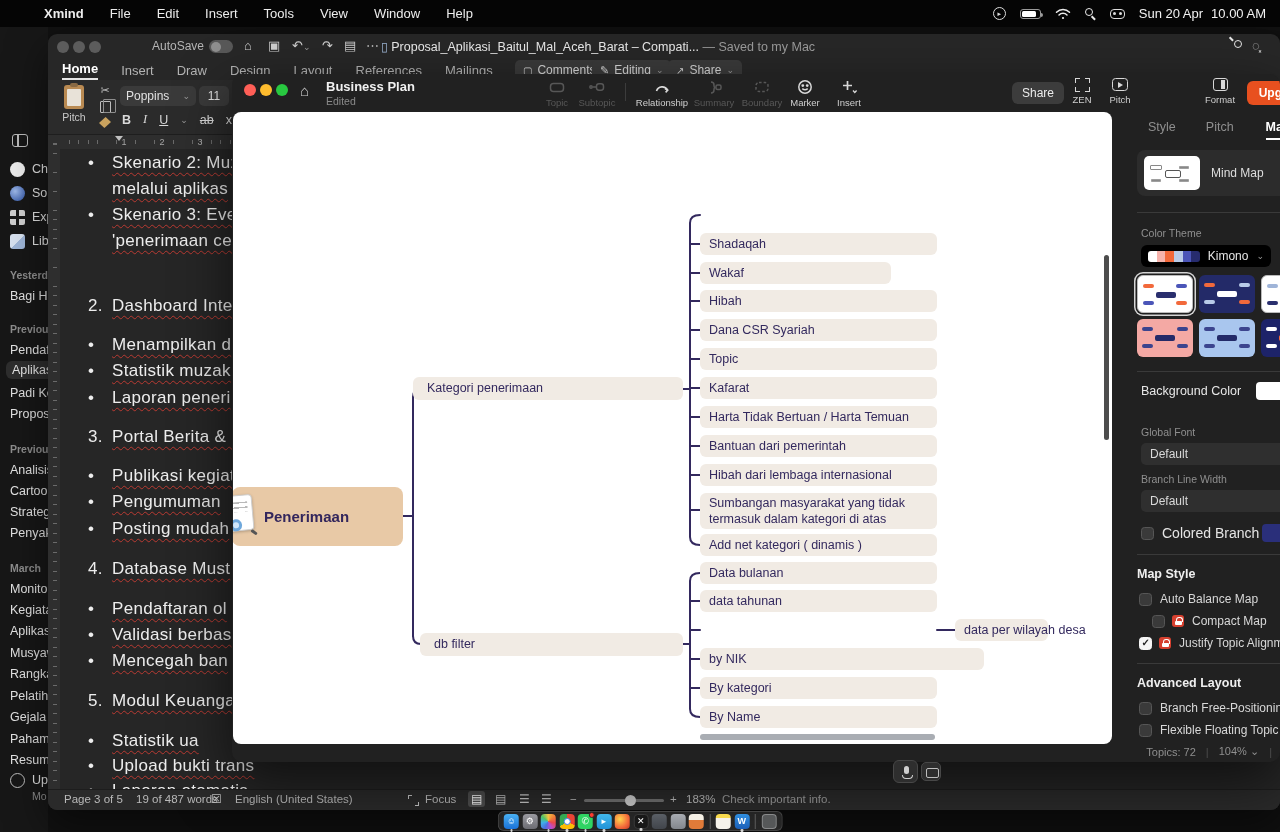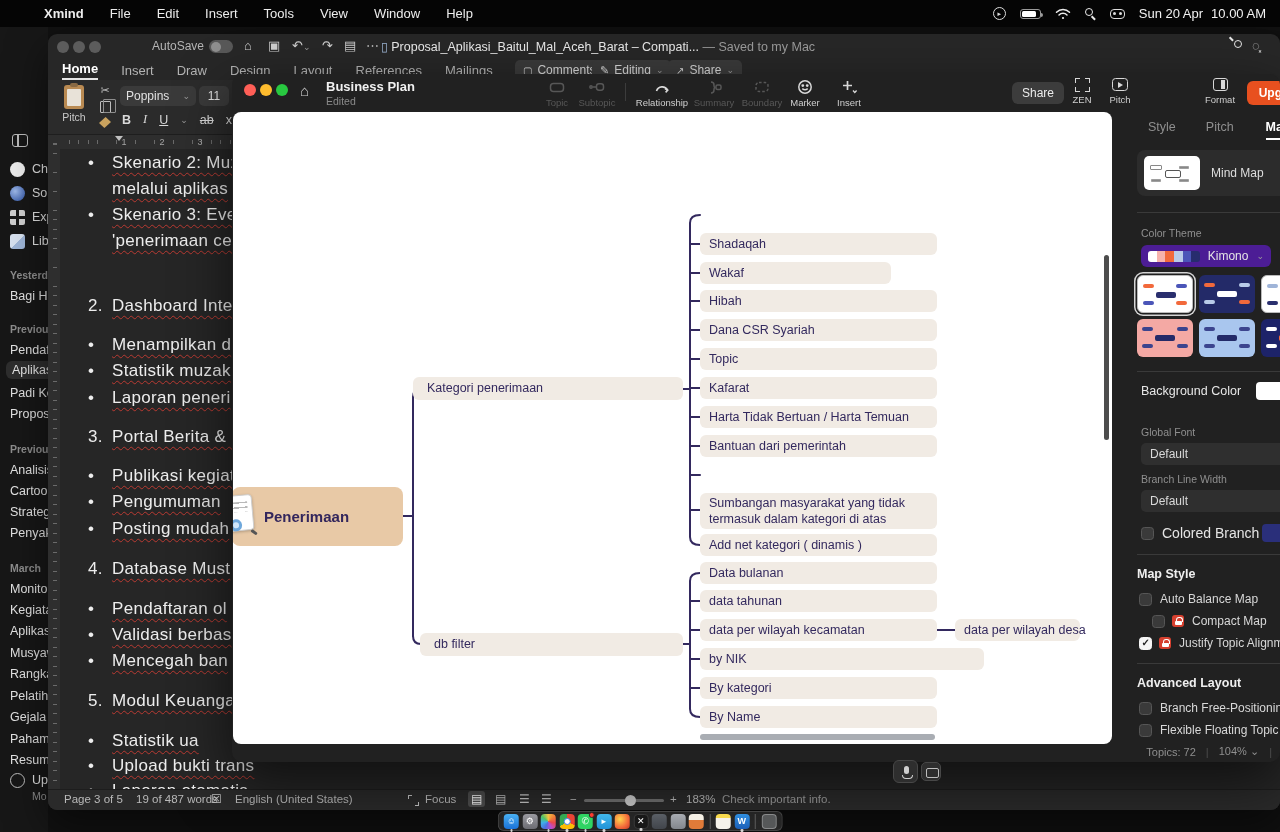--- a/index.html
+++ b/index.html
@@ -130,21 +130,21 @@
   #p-tabs .t1 { margin-left:28px; } #p-tabs .t2 { margin-left:30px; } 
   #p-tabs .t3 { margin-left:32px; color:#fff; font-weight:bold; border-bottom:2px solid #fff; padding:0 6px 3px 0; }
   #p-card { margin:10px 0 0 17px; width:150px; height:46px; background:#2c2c2c; border-radius:8px; display:flex; align-items:center; gap:11px; padding-left:7px; }
   #p-thumb { width:56px; height:34px; background:#fff; border-radius:5px; position:relative; }
   #p-thumb:before { content:""; position:absolute; left:21px; top:14px; width:14px; height:6px; border:1.4px solid #555; border-radius:2px; }
   #p-thumb:after { content:""; position:absolute; left:6px; top:9px; width:10px; height:3px; border:1.2px solid #888; border-radius:1px; box-shadow:0 13px 0 -1.2px #888, 28px 0 0 -1.2px #888, 28px 13px 0 -1.2px #888; }
   #p-card span { font-size:12px; color:#dedede; }
   .p-div { height:1px; background:#3a3a3a; margin:16px 0 0 17px; width:150px; }
   .p-lab { font-size:10.5px; color:#8f8f8f; margin:14px 0 0 21px; }
   .p-lab2 { font-size:12.5px; color:#e8e8e8; }
-  #theme-sel { margin:6px 0 0 21px; width:130px; height:22px; background:#4c1d95; border-radius:6px; display:flex; align-items:center; padding:0 7px; gap:8px; }
+  #theme-sel { margin:6px 0 0 21px; width:130px; height:22px; background:#000000; border-radius:6px; display:flex; align-items:center; padding:0 7px; gap:8px; }
   #swatches { display:flex; height:11px; border-radius:3px; overflow:hidden; }
   #swatches span { width:10px; height:11px; }
   #theme-sel .nm { font-size:12px; color:#e5e5e5; flex:1; }
   .grid-row { display:flex; gap:6px; margin:8px 0 0 17px; }
   .thumb { width:56px; height:38px; border-radius:6px; position:relative; flex:0 0 auto; }
   .thumb.sel { box-shadow:0 0 0 1.5px #1f1f1f, 0 0 0 3px #d5d5d5; }
   .tb { position:absolute; border-radius:2px; }
   .tb.c { left:18px; top:16px; width:20px; height:6px; }
   .tb.a1 { left:5px; top:8px; width:11px; height:4px; }
   .tb.a2 { left:5px; top:25px; width:11px; height:4px; }
@@ -564,31 +564,31 @@
     <div class="topic lvl1" style="left:187px; top:521px; width:263px;">db filter</div>
 
     <div class="topic" style="left:467px; top:121px; width:237px;">Shadaqah</div>
     <div class="topic" style="left:467px; top:150px; width:191px;">Wakaf</div>
     <div class="topic" style="left:467px; top:178px; width:237px;">Hibah</div>
     <div class="topic" style="left:467px; top:207px; width:237px;">Dana CSR Syariah</div>
     <div class="topic" style="left:467px; top:236px; width:237px;">Topic</div>
     <div class="topic" style="left:467px; top:265px; width:237px;">Kafarat</div>
     <div class="topic" style="left:467px; top:294px; width:237px;">Harta Tidak Bertuan / Harta Temuan</div>
     <div class="topic" style="left:467px; top:323px; width:237px;">Bantuan dari pemerintah</div>
+    <div class="topic" style="left:467px; top:352px; width:237px;">Hibah dari lembaga internasional</div>
     <div class="topic two" style="left:467px; top:381px;">Sumbangan masyarakat yang tidak termasuk dalam kategori di atas</div>
     <div class="topic" style="left:467px; top:422px; width:237px;">Add net kategori ( dinamis )</div>
 
     <div class="topic" style="left:467px; top:450px; width:237px;">Data bulanan</div>
     <div class="topic" style="left:467px; top:478px; width:237px;">data tahunan</div>
-    <div class="topic" style="left:467px; top:507px; width:237px;">data per wilayah kecamatan</div>
     <div class="topic" style="left:467px; top:536px; width:284px;">by NIK</div>
     <div class="topic" style="left:467px; top:565px; width:237px;">By kategori</div>
     <div class="topic" style="left:467px; top:594px; width:237px;">By Name</div>
 
-    <div class="topic" style="left:722px; top:507px; width:125px;">data per wilayah desa</div>
+    <div class="topic" style="left:722px; top:507px; width:93px;">data per wilayah desa</div>
 
     <div id="h-scroll"></div>
     <div id="v-scroll"></div>
   </div>
 
   <div id="panel">
     <div id="p-tabs">
       <span class="t1">Style</span>
       <span class="t2">Pitch</span>
       <span class="t3">Map</span>

